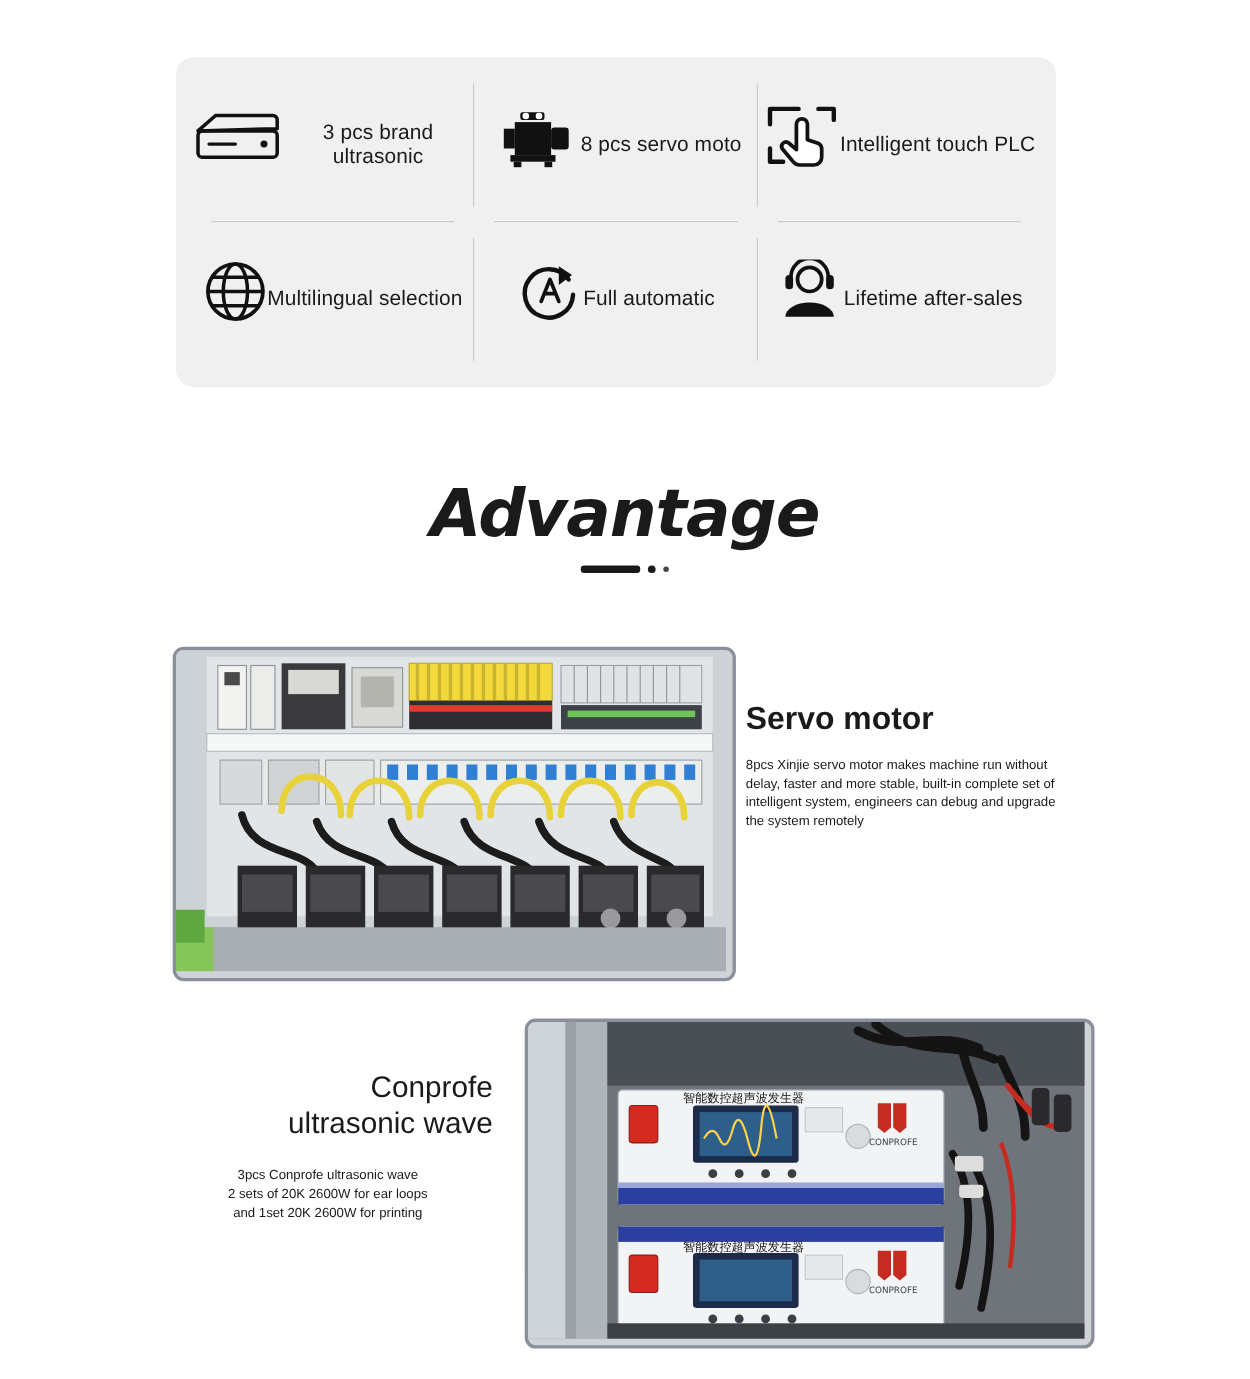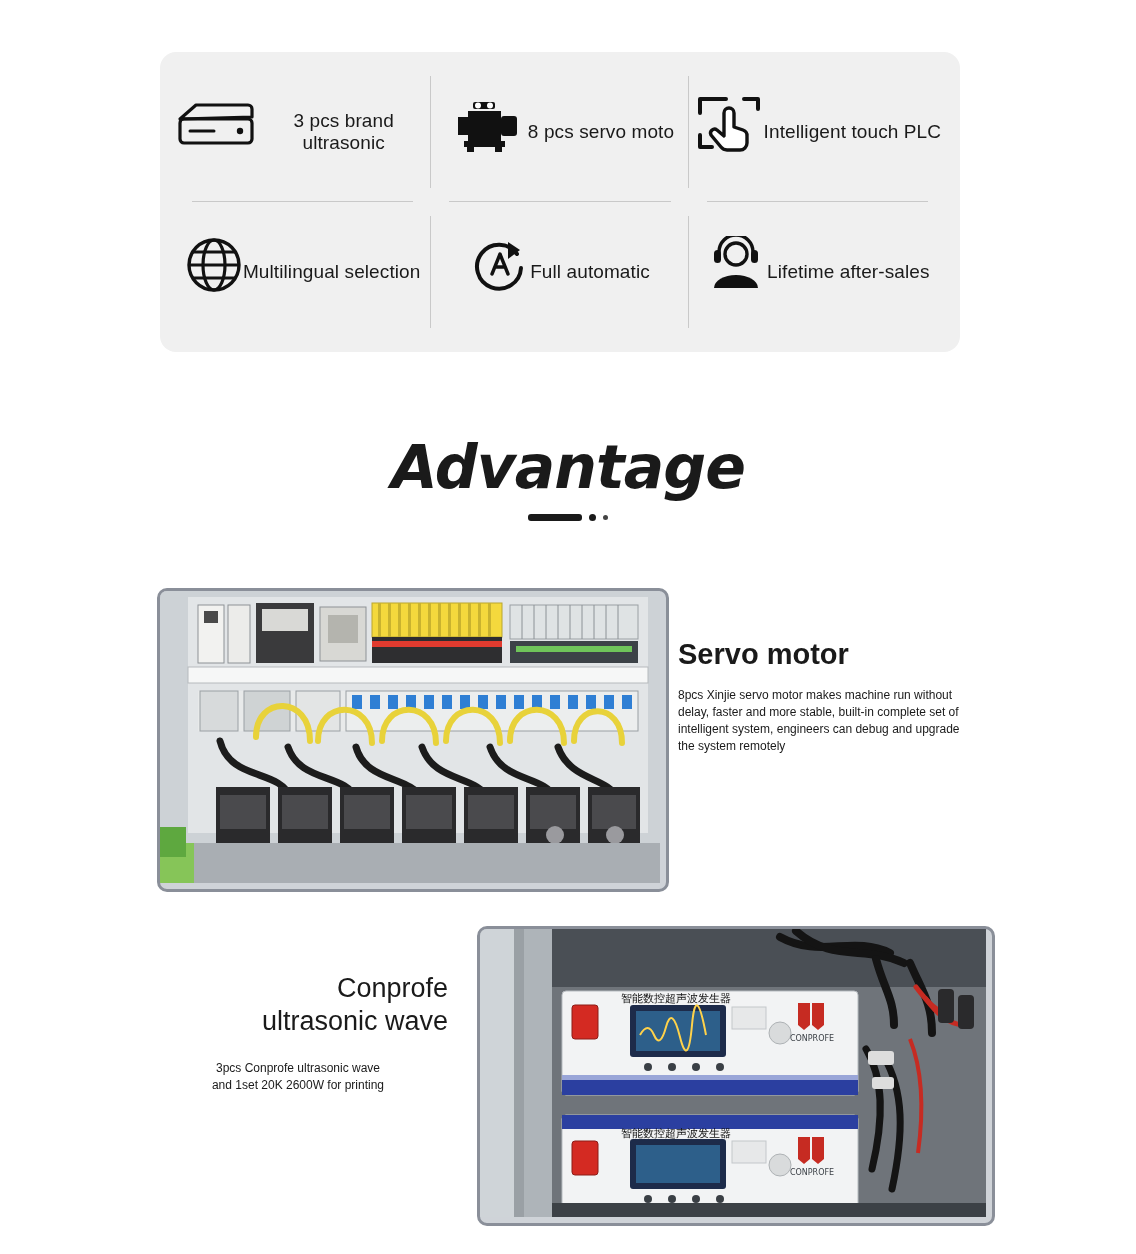--- a/index.html
+++ b/index.html
@@ -390,20 +390,21 @@
   <div class="block-body">8pcs Xinjie servo motor makes machine run without delay, faster and more stable, built-in complete set of intelligent system, engineers can debug and upgrade the system remotely</div>
 </div>
 
 <div id="ultra-text">
   <div class="block-title">
     <div>Conprofe</div>
     <div>ultrasonic wave</div>
   </div>
   <div class="block-body">
     <div>3pcs Conprofe ultrasonic wave</div>
+    <div>2 sets of 20K 2600W for ear  loops</div>
     <div>and 1set 20K 2600W for printing</div>
   </div>
 </div>
 
 <div class="photo-frame" id="photo-ultrasonic">
   <svg width="506" height="288" viewBox="0 0 506 288">
     <rect width="506" height="288" fill="#8f949a"></rect>
 
     <rect x="0" y="0" width="72" height="288" fill="#b9bfc4"></rect>
     <rect x="0" y="0" width="34" height="288" fill="#cfd4d8"></rect>

